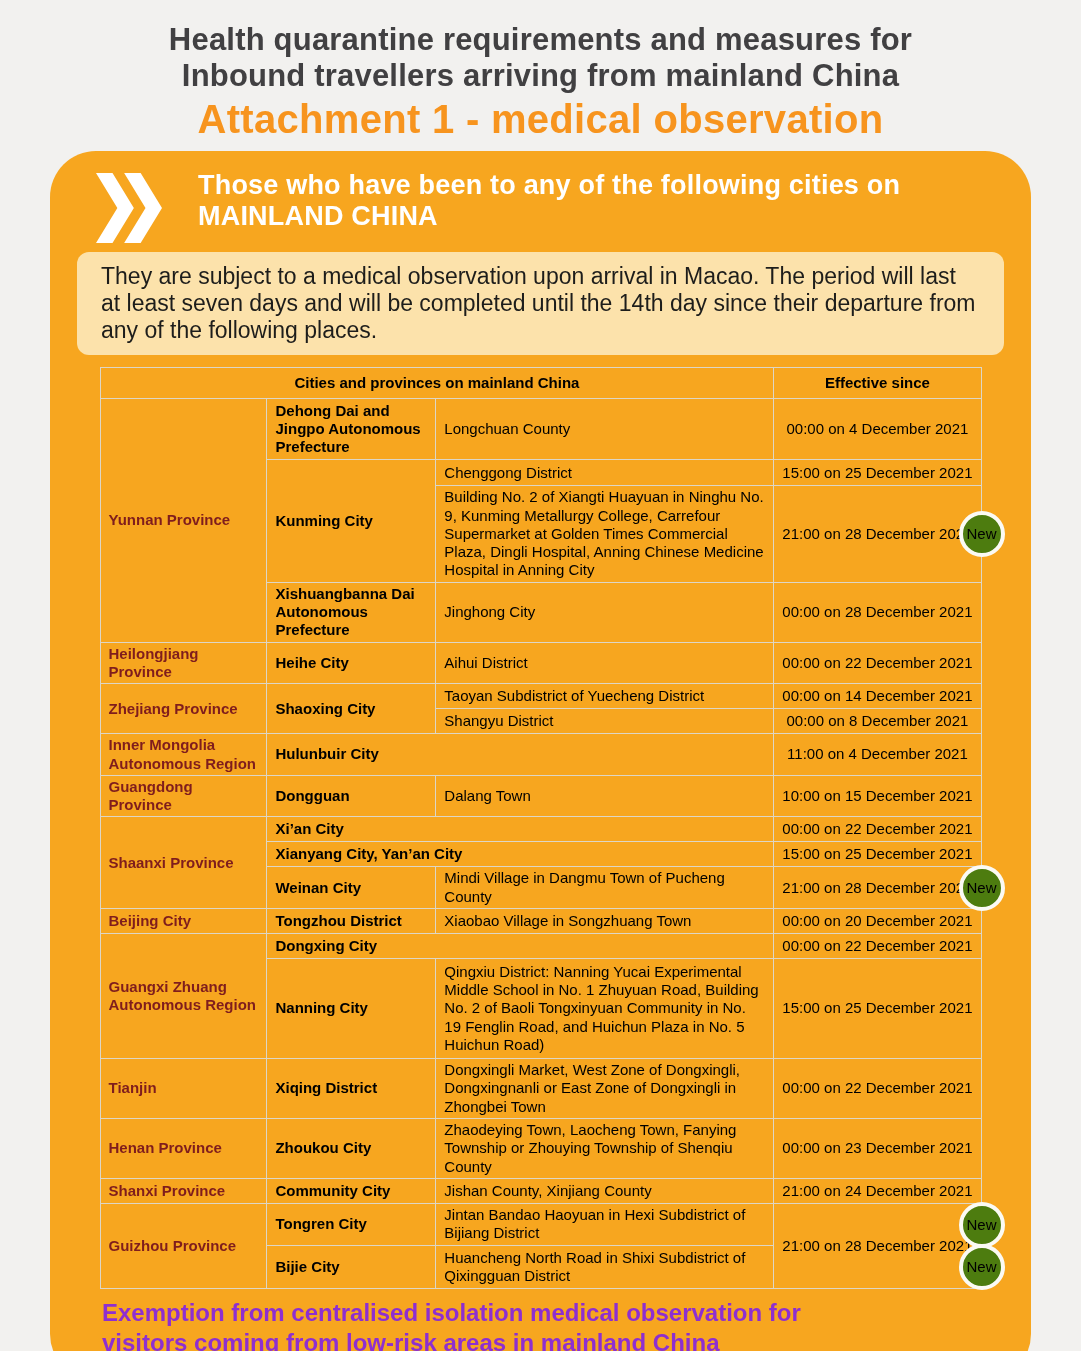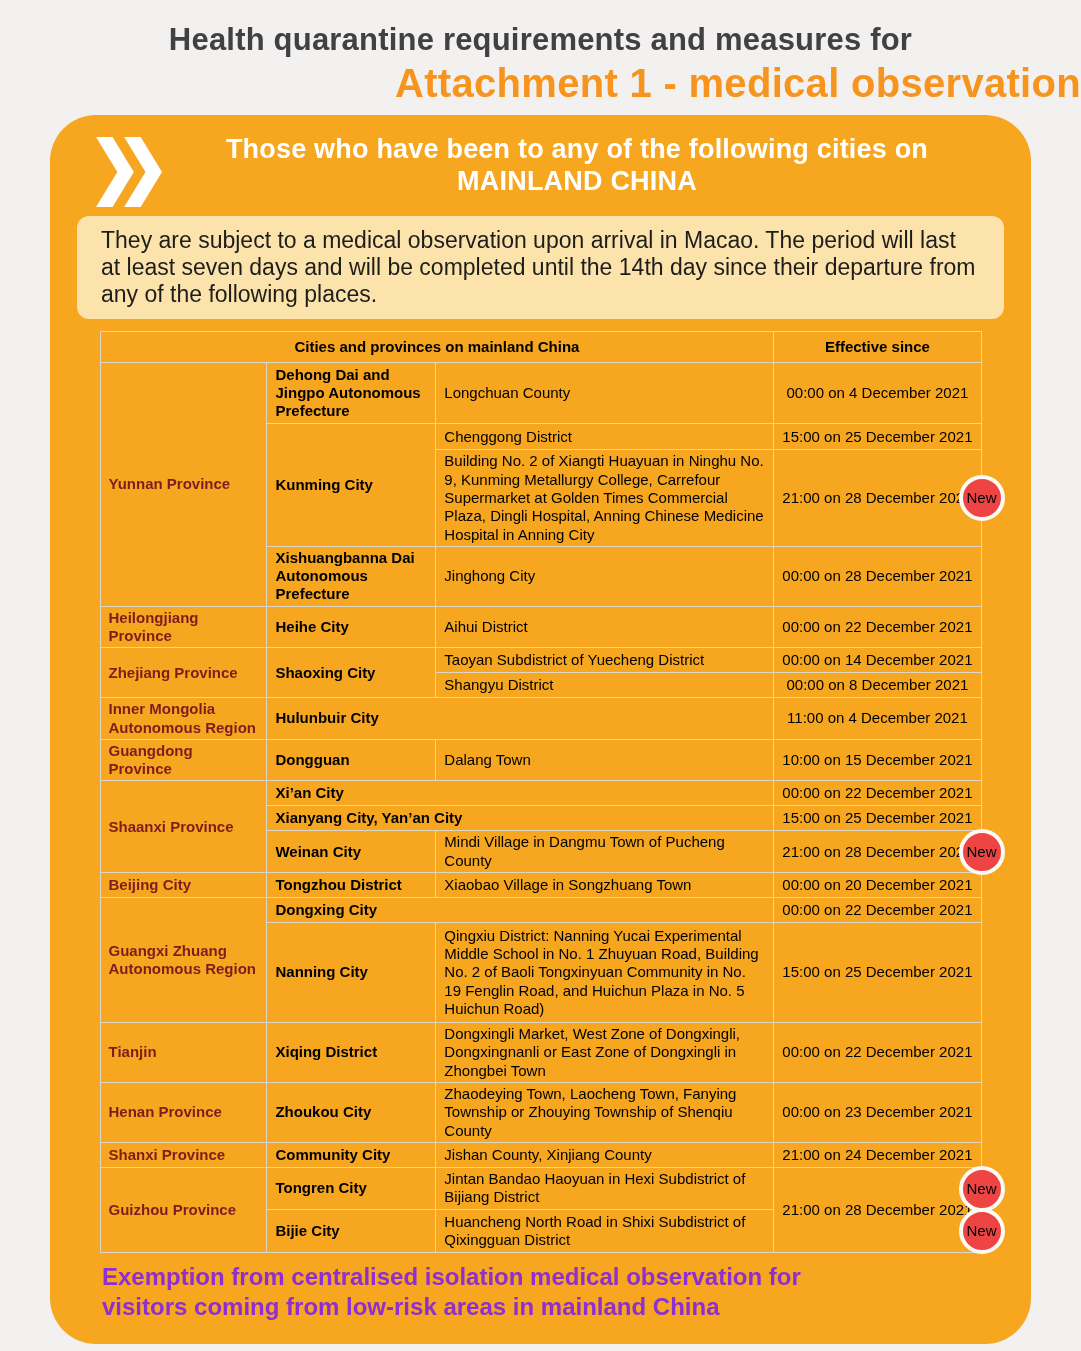--- a/index.html
+++ b/index.html
@@ -8,29 +8,29 @@
     background:#f2f1ef;
     font-family:"Liberation Sans", sans-serif;
     -webkit-font-smoothing:antialiased;
   }
   
   .title{
     padding-top:22px;text-align:center;color:#414042;
     font-weight:bold;font-size:31px;line-height:1.16;letter-spacing:.2px;
   }
   .subtitle{
-    text-align:right;color:#f7941e;font-weight:bold;
+    text-align:center;color:#f7941e;font-weight:bold;
     font-size:40px;margin-top:3px;letter-spacing:.3px;
   }
   
   .panel{
     width:981px;margin:9px auto 0;background:#f7a61f;
     border-radius:46px;position:relative;padding-top:16px;
   }
-  .panel-head{display:flex;align-items:flex-start;gap:20px;padding:3px 30px 0 46px;text-align:center;}
+  .panel-head{display:flex;align-items:flex-start;gap:36px;padding:3px 30px 0 46px;}
   .chevrons{flex:0 0 auto;margin-top:2px;}
   .panel-heading{
     color:#ffffff;font-weight:bold;font-size:27px;line-height:1.17;
     max-width:790px;letter-spacing:.2px;
   }
   .desc-box{
     width:879px;margin:8px auto 0;background:#fce2ab;border-radius:12px;
     padding:11px 24px;font-size:23px;line-height:1.18;color:#1d1d1b;font-weight:500;
   }
   
@@ -43,38 +43,39 @@
     line-height:1.22;
   }
   table.obs th{font-weight:bold;text-align:center;height:26px;font-size:15px;}
   td.prov{color:#7f1d1d;font-weight:bold;}
   td.city{font-weight:bold;}
   td.area{font-weight:normal;}
   td.date{text-align:center;padding:2px 4px;white-space:nowrap;}
   td.rel{position:relative;}
   .badge{
     position:absolute;right:-24px;top:50%;transform:translateY(-50%);
-    width:46px;height:46px;border-radius:50%;background:#ef4444;
+    width:46px;height:46px;border-radius:50%;background:#4d7c0f;
     border:4px solid #fbfaf4;box-sizing:border-box;
     display:flex;align-items:center;justify-content:center;
     font-size:15px;color:#000;z-index:3;
   }
   .badge.b25{top:25%;}
   .badge.b75{top:75%;}
   
   .exemption{
     margin:9px 0 0 52px;padding-bottom:22px;max-width:700px;
     color:#8e2fd0;font-weight:bold;font-size:24px;line-height:1.25;
   }
 </style>
 </head>
 <body>
 
 <div class="title">
   <div>Health quarantine requirements and measures for</div>
+  <div>Inbound travellers arriving from mainland China</div>
 </div>
 <div class="subtitle">Attachment 1 - medical observation</div>
 
 <div class="panel">
 
   <div class="panel-head">
     <svg class="chevrons" width="66" height="72" viewBox="0 0 68 72" aria-hidden="true">
       <polygon points="0,0 17,0 39,36 17,72 0,72 22,36" fill="#ffffff"></polygon>
       <polygon points="29,0 46,0 68,36 46,72 29,72 51,36" fill="#ffffff"></polygon>
     </svg>

